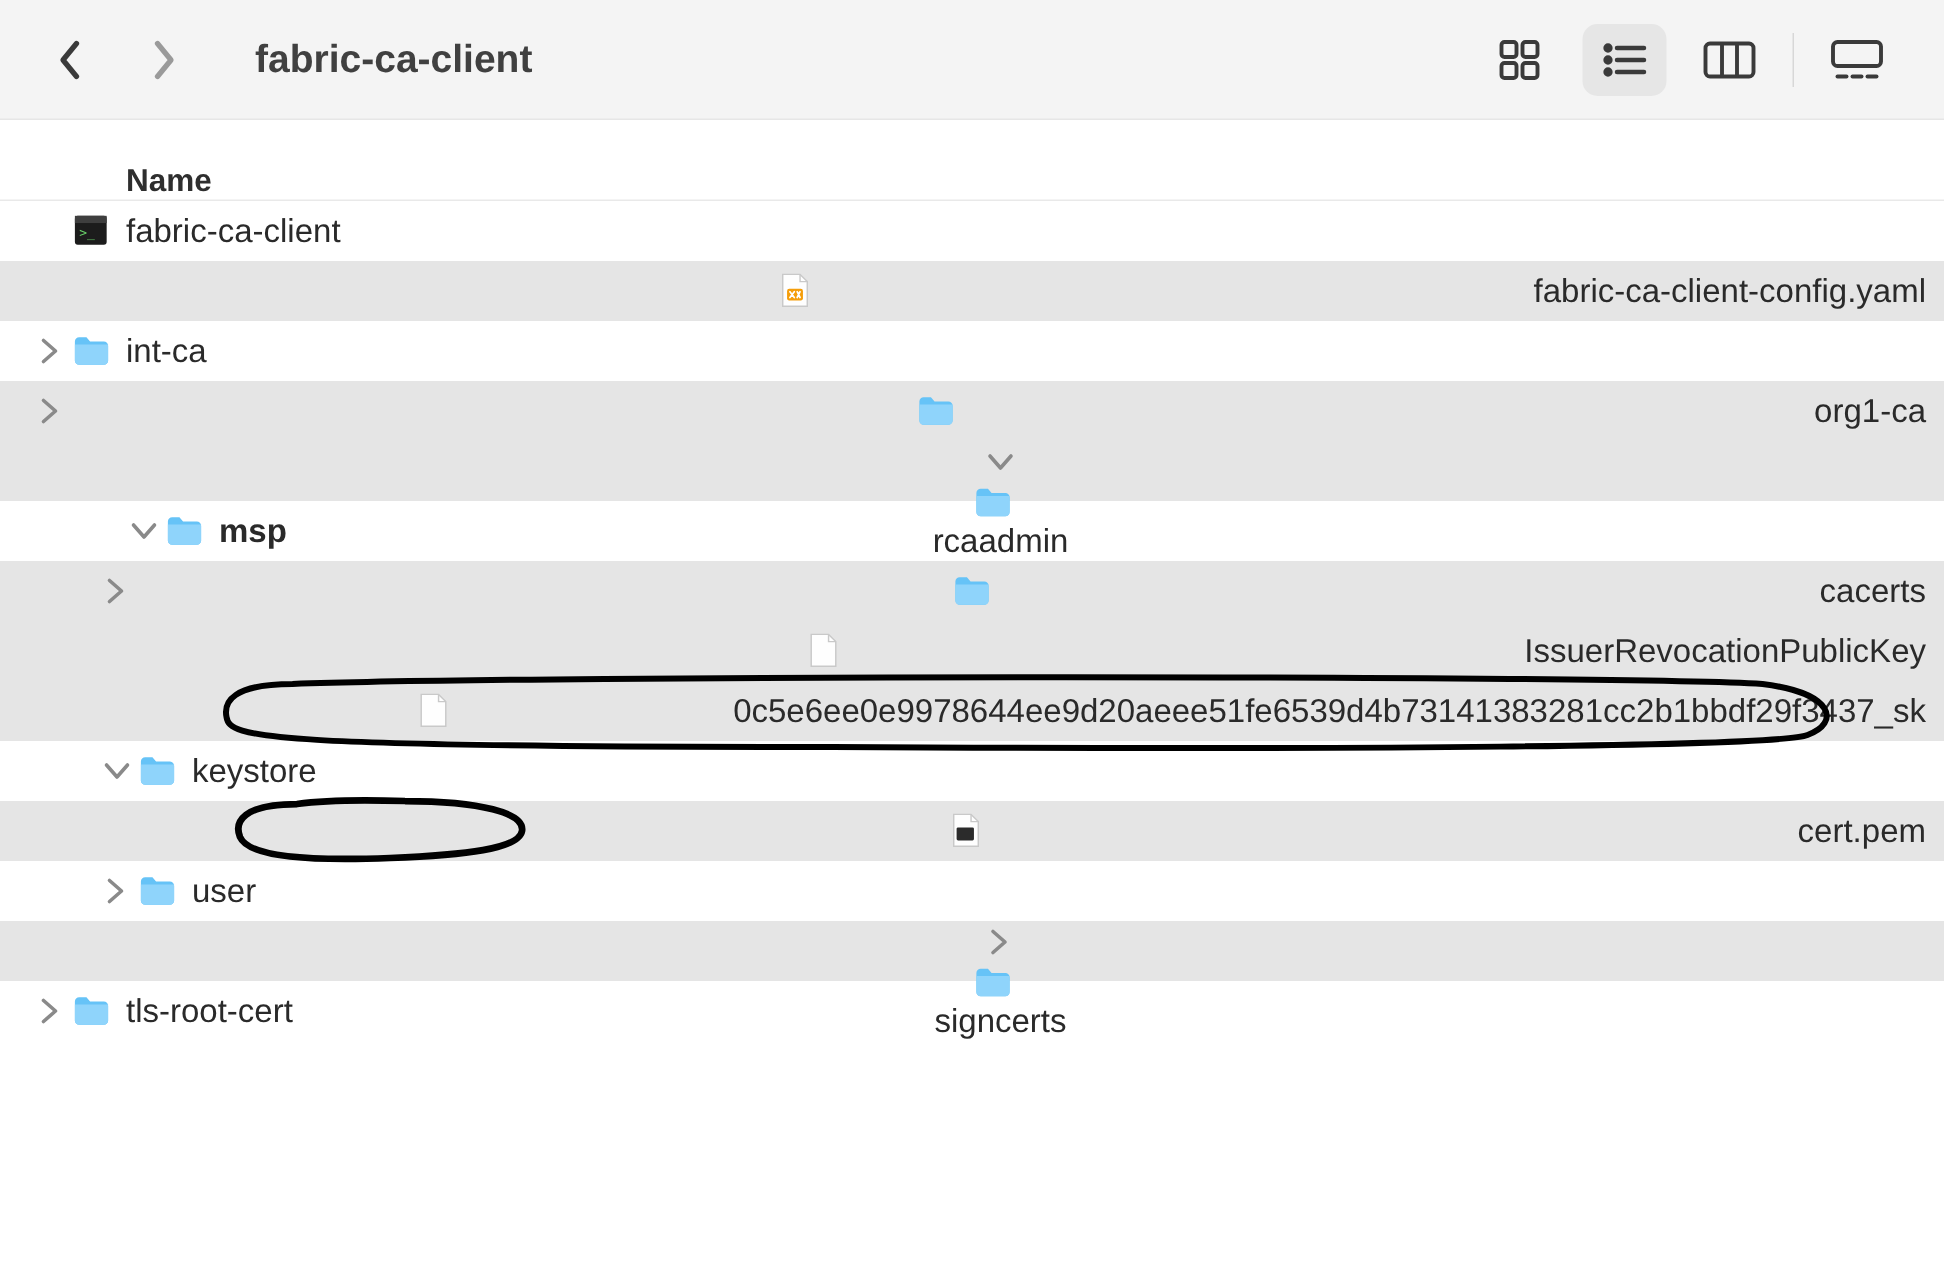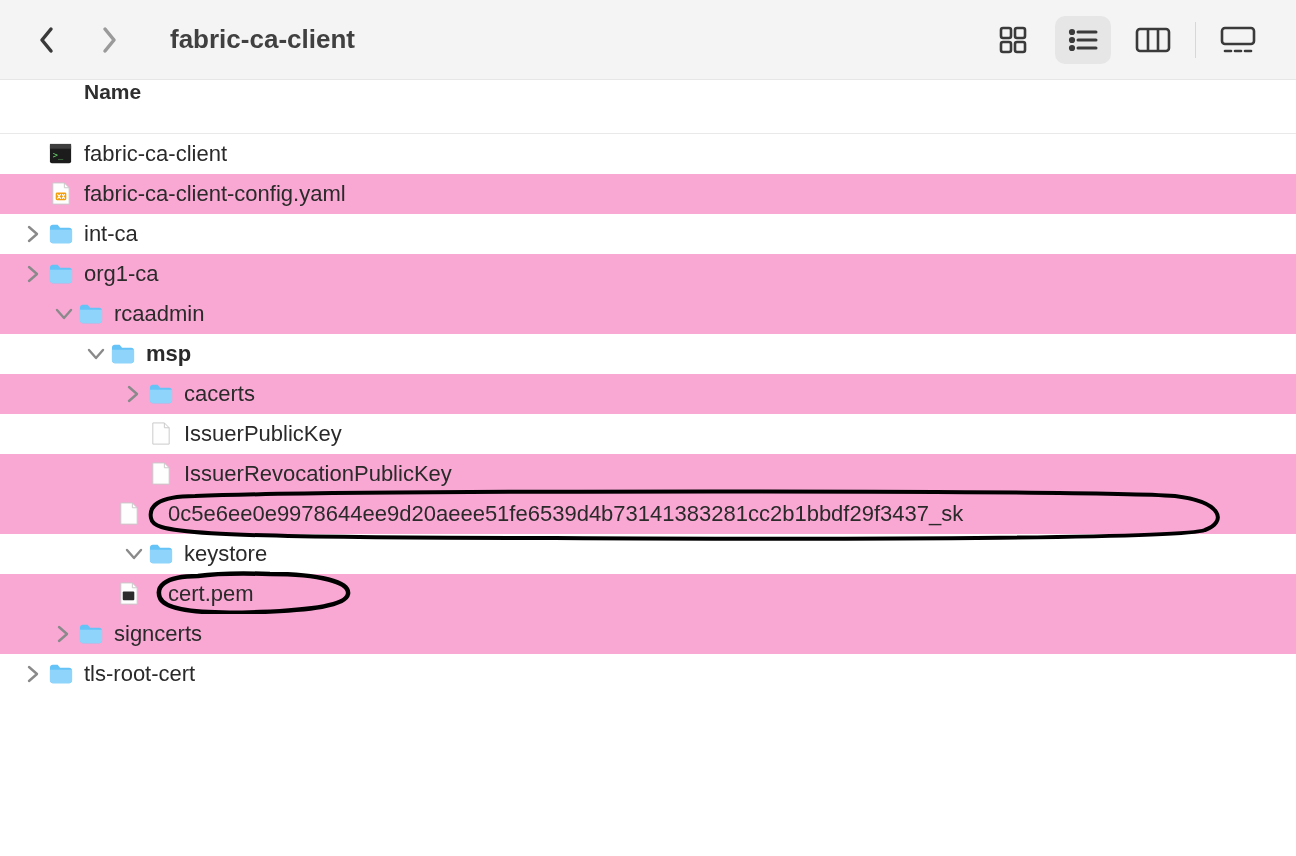--- a/index.html
+++ b/index.html
@@ -58,21 +58,21 @@
     width: 1px;
     height: 36px;
     background: #d7d7d7;
     margin-left: 14px;
   }
 
   
   .col-header {
     height: 54px;
     display: flex;
-    align-items: flex-start;
+    align-items: flex-end;
     padding-left: 84px;
     box-sizing: border-box;
     font-size: 21px;
     font-weight: 600;
     color: #2e2e2e;
     border-bottom: 1px solid #e9e9e9;
   }
 
   
   .file-list {
@@ -81,21 +81,22 @@
   .row {
     height: 40px;
     display: flex;
     align-items: center;
     box-sizing: border-box;
     padding-right: 12px;
     white-space: nowrap;
     position: relative;
   }
   .row.alt {
-    background: #f9a8d4;
+    background: #e5e5e5;
+    justify-content: space-between;
   }
   .disc {
     width: 28px;
     display: flex;
     align-items: center;
     justify-content: center;
     color: #8a8a8a;
     flex: 0 0 28px;
   }
   .disc.empty { visibility: hidden; }
@@ -109,23 +110,23 @@
     align-items: center;
     justify-content: center;
   }
   .label {
     font-size: 22px;
     color: #2a2a2a;
   }
 
   
   .pad0 { padding-left: 20px; }
-  .pad1 { padding-left: 50px; }
+  .pad1 { padding-left: 50px; flex-direction: column; }
   .pad2 { padding-left: 82px; font-weight: bold; }
-  .pad3 { padding-left: 120px; }
+  .pad3 { padding-left: 64px; }
   .pad4 { padding-left: 72px; gap: 16px; }
 
   
   .circle-overlay {
     position: absolute;
     pointer-events: none;
   }
 
 </style>
 </head>
@@ -266,31 +267,20 @@
           <use href="#disc-right"></use>
         </svg>
       </span>
       <span class="fi-icon">
         <svg width="26" height="26" viewBox="0 0 27 27">
           <use href="#ico-folder"></use>
         </svg>
       </span>
       <span class="label">cacerts</span>
     </div>
-    <div class="row pad3">
-      <span class="disc empty">
-        <svg width="18" height="18"></svg>
-      </span>
-      <span class="fi-icon">
-        <svg width="26" height="26" viewBox="0 0 27 27">
-          <use href="#ico-file"></use>
-        </svg>
-      </span>
-      <span class="label">IssuerPublicKey</span>
-    </div>
     <div class="row pad3 alt">
       <span class="disc empty">
         <svg width="18" height="18"></svg>
       </span>
       <span class="fi-icon">
         <svg width="26" height="26" viewBox="0 0 27 27">
           <use href="#ico-file"></use>
         </svg>
       </span>
       <span class="label">IssuerRevocationPublicKey</span>
@@ -328,20 +318,33 @@
       </span>
       <span class="fi-icon">
         <svg width="26" height="26" viewBox="0 0 27 27">
           <use href="#ico-badge"></use>
         </svg>
       </span>
       <span class="label">cert.pem</span>
       <div class="circle-overlay" style="left: 150px; top: -4px;"><svg width="210" height="48" viewBox="0 0 210 48">
       <path d="M 48 6 C 12 6 6 18 10 28 C 16 42 60 44 110 42 C 160 40 196 36 198 24 C 200 12 170 4 120 4 C 90 3 62 4 48 6 Z" fill="none" stroke="#000" stroke-width="4.5" stroke-linecap="round" stroke-linejoin="round"></path>
     </svg></div>
+    </div>
+    <div class="row pad3">
+      <span class="disc">
+        <svg width="18" height="18" viewBox="0 0 18 18">
+          <use href="#disc-right"></use>
+        </svg>
+      </span>
+      <span class="fi-icon">
+        <svg width="26" height="26" viewBox="0 0 27 27">
+          <use href="#ico-folder"></use>
+        </svg>
+      </span>
+      <span class="label">user</span>
     </div>
     <div class="row pad1 alt">
       <span class="disc">
         <svg width="18" height="18" viewBox="0 0 18 18">
           <use href="#disc-right"></use>
         </svg>
       </span>
       <span class="fi-icon">
         <svg width="26" height="26" viewBox="0 0 27 27">
           <use href="#ico-folder"></use>

